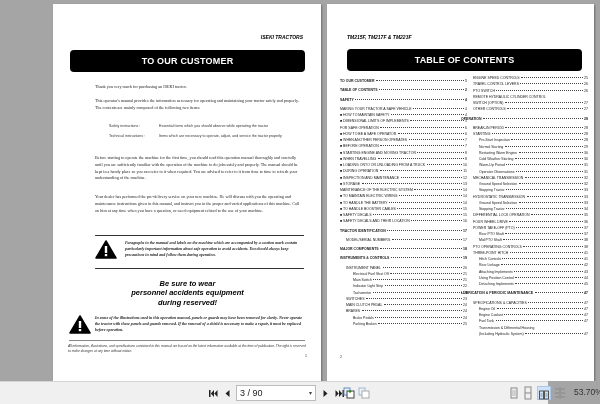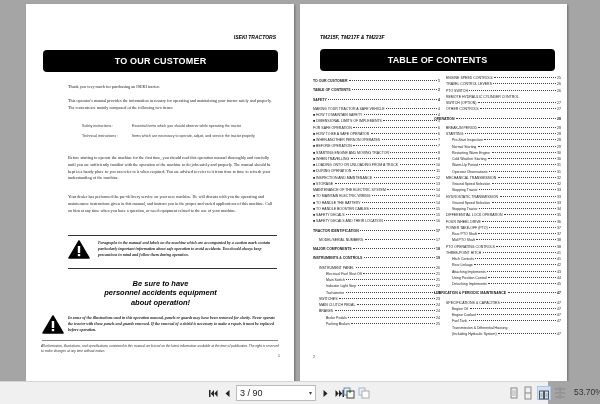--- a/index.html
+++ b/index.html
@@ -1,20 +1,20 @@
 <!DOCTYPE html>
 <html><head>
 <meta charset="utf-8">
 <style>
   * { box-sizing: border-box; margin: 0; padding: 0; }
   html, body { width: 600px; height: 404px; overflow: hidden; background: #a5a5a5; }
   body { position: relative; font-family: "Liberation Sans", sans-serif; }
 
   .viewport { position: absolute; left: 0; top: 0; width: 600px; height: 381px; background: #a5a5a5; overflow: hidden; }
-  .page { position: absolute; background: #fff; box-shadow: 1px 1px 2px rgba(0,0,0,0.35); overflow: hidden; }
+  .page { position: absolute; background: #fff; box-shadow: 1px 1px 2px rgba(0,0,0,0.35); overflow: hidden; margin-left: 27px; }
   .page-left { left: 26px; top: 4px; width: 268px; height: 382px; }
   .page-right { left: 300px; top: 4px; width: 267px; height: 382px; }
 
   .brand { position: absolute; right: 18px; top: 30px; font-size: 5px; font-weight: bold; font-style: italic; }
   .models { position: absolute; left: 20px; top: 30px; font-size: 5px; font-weight: bold; font-style: italic; }
 
   .title-bar { position: absolute; height: 22px; background: #000; color: #fff; border-radius: 4px; text-align: center; font-weight: bold; font-size: 9px; line-height: 22px; letter-spacing: 0.2px; }
   .left-title { left: 17px; width: 235px; top: 46px; }
   .right-title { left: 20px; width: 235px; top: 45px; }
 
@@ -86,23 +86,23 @@
       <svg class="warn-icon" viewBox="0 0 22 19">
         <polygon points="11,1 21,18 1,18" fill="#000" stroke="#000" stroke-linejoin="round" stroke-width="1.5"></polygon>
         <rect x="9.8" y="6" width="2.4" height="7" fill="#fff"></rect>
         <rect x="9.8" y="14" width="2.4" height="2.2" fill="#fff"></rect>
       </svg>
       <div class="caution-text" style="margin-left:8px;">Paragraphs in the manual and labels on the machine which are accompanied by a caution mark contain particularly important information about safe operation to avoid accidents. You should always keep precautions in mind and follow them during operation.</div>
     </div>
     <div class="rule" style="top:264px;"></div>
 
     <div class="ppe">
-      <div>Be sure to have</div>
+      <div>Be sure to wear</div>
       <div>personnel accidents equipment</div>
-      <div>about operation!</div>
+      <div>during reserved!</div>
     </div>
 
     <div class="caution" style="left:16px; top:311px; width:236px;">
       <svg class="warn-icon" viewBox="0 0 22 19">
         <polygon points="11,1 21,18 1,18" fill="#000" stroke="#000" stroke-linejoin="round" stroke-width="1.5"></polygon>
         <rect x="9.8" y="6" width="2.4" height="7" fill="#fff"></rect>
         <rect x="9.8" y="14" width="2.4" height="2.2" fill="#fff"></rect>
       </svg>
       <div class="caution-text" style="margin-left:4px;">In some of the illustrations used in this operation manual, panels or guards may have been removed for clarity. Never operate the tractor with these panels and guards removed. If the removal of a shield is necessary to make a repair, it must be replaced before operation.</div>
     </div>

